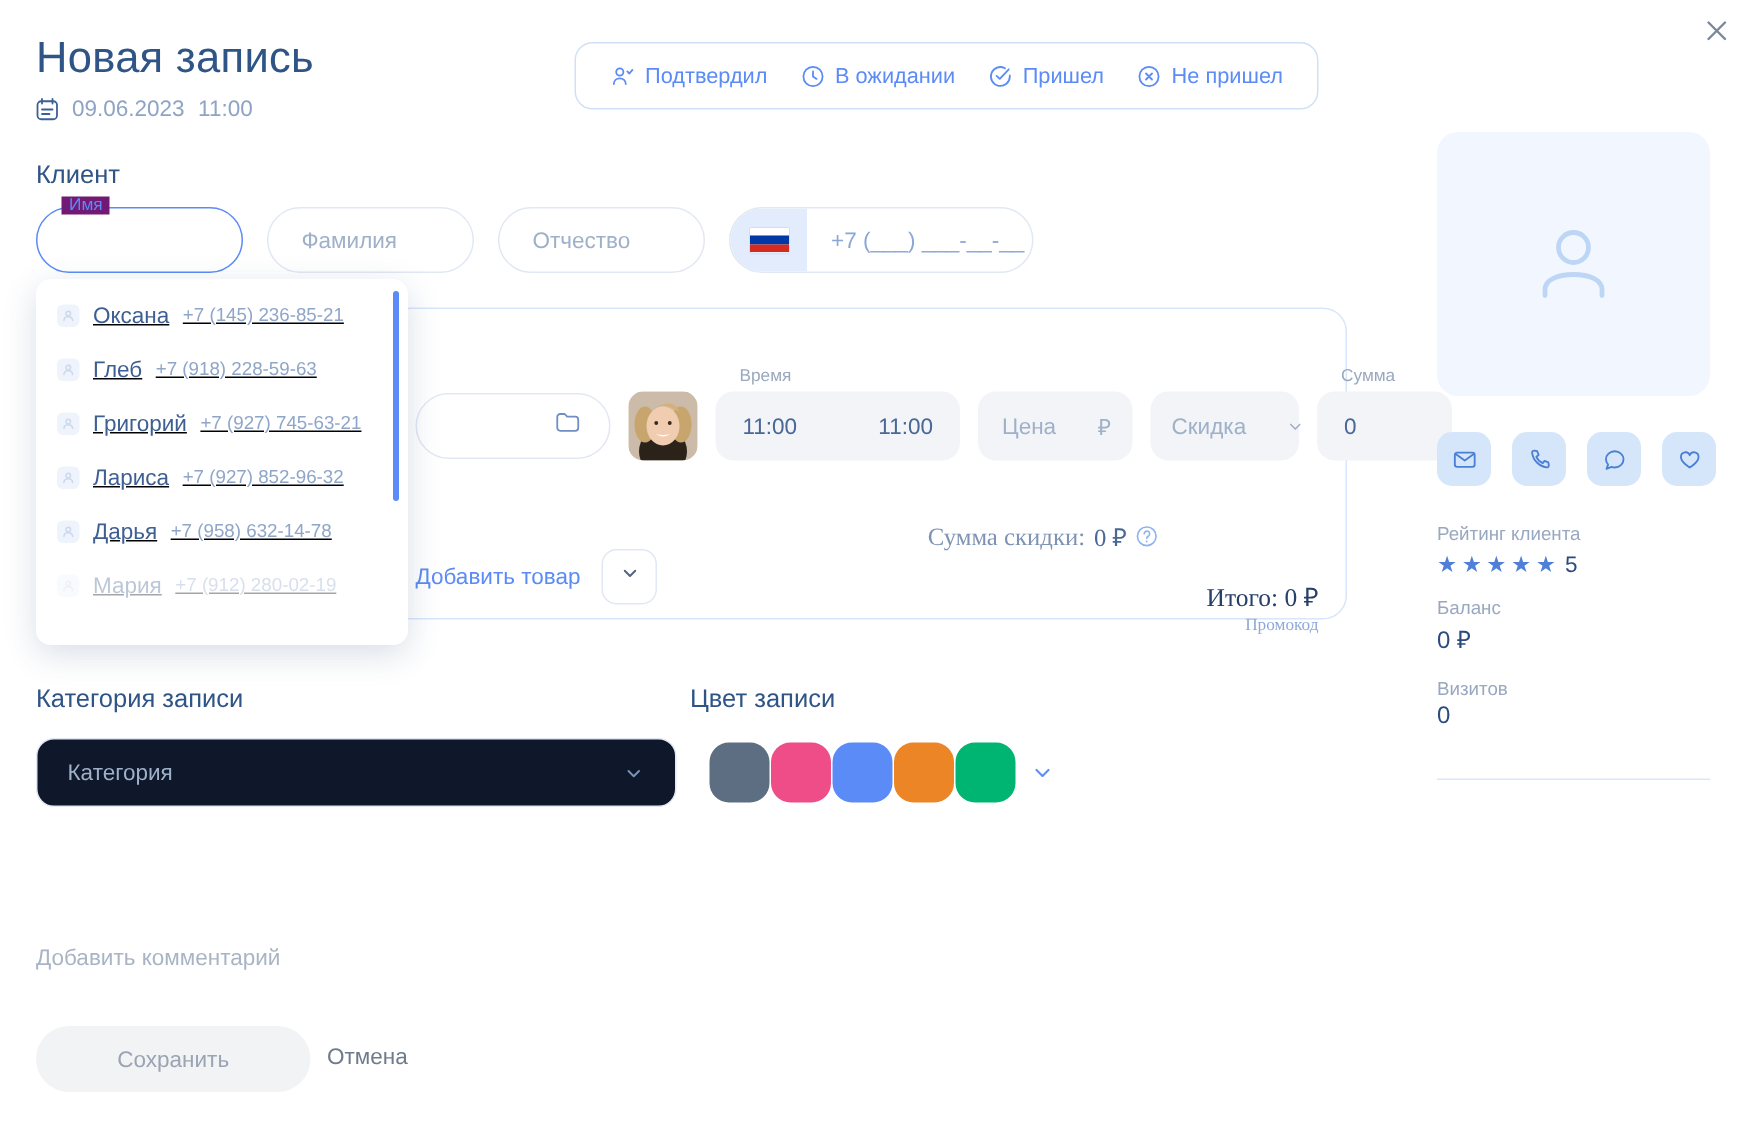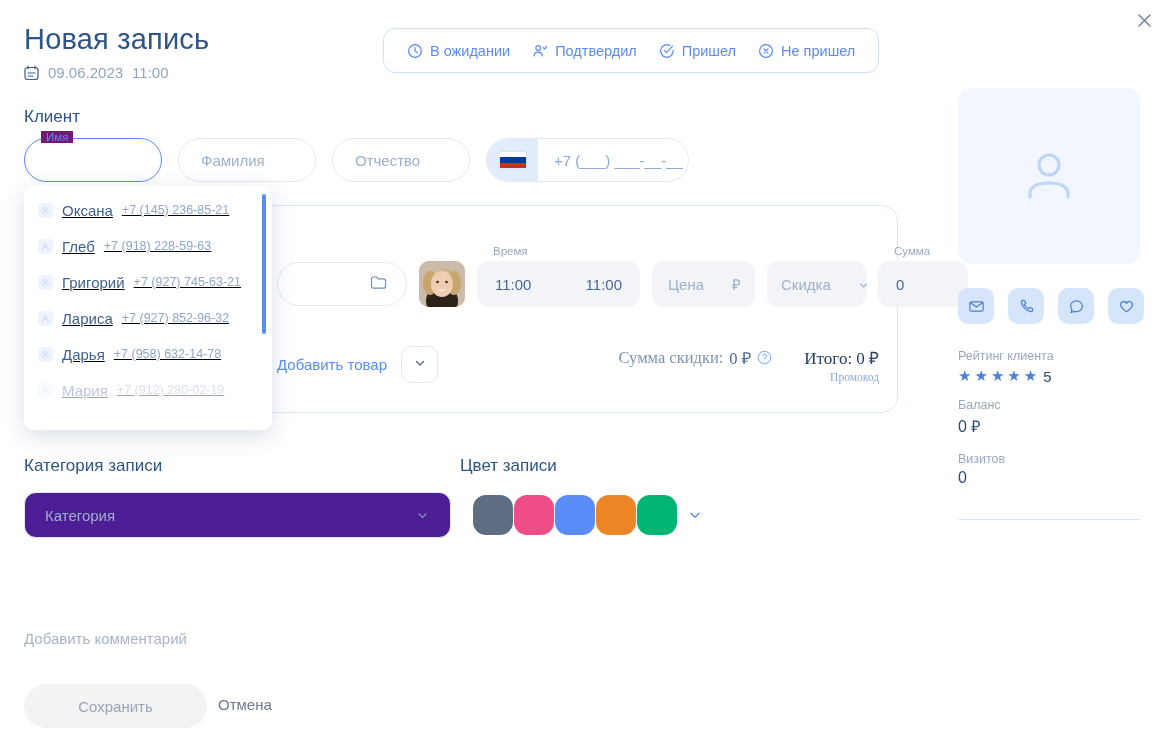--- a/index.html
+++ b/index.html
@@ -124,21 +124,21 @@
   .chev-btn {
     width: 37px; height: 37px; border: 1px solid #e2e8f3; border-radius: 10px;
     display: flex; align-items: center; justify-content: center; margin-left: 14px; cursor:pointer;
     color: #516480;
   }
   .totals { margin-left: auto; display: flex; align-items: flex-start; gap: 32px; font-family: Liberation Serif, serif; }
   .discount-sum { font-size: 16.5px; color: #7e93b4; display: flex; align-items: center; gap: 6px; }
   .discount-sum b { font-weight: 400; color:#4a6896; }
   .help-ic { color:#8fb2f0; display:flex; }
   .total-box { text-align: right; }
-  .total-main { font-size: 17px; color: #27406a; }
+  .total-main { font-size: 17px; color: #27406a; margin-top: 40px; }
   .promo { font-size: 11.5px; color: #8fa9d8; margin-top: 2px; cursor: pointer; }
 
   
   .dropdown {
     position: absolute; left: 24px; top: 186px; width: 248px; height: 244px;
     background: #fff; border-radius: 10px;
     box-shadow: 0 6px 22px rgba(40,70,120,.18);
     overflow: hidden; z-index: 40;
   }
   .dd-list { padding: 6px 0 0 0; }
@@ -161,21 +161,21 @@
   .dd-bottom-fade {
     position: absolute; left:0; right:0; bottom:0; height: 26px;
     background: linear-gradient(to bottom, rgba(255,255,255,0), #fff 75%);
   }
 
   
   .cat-label { left: 24px; top: 456px; }
   .color-label { left: 460px; top: 456px; }
   .cat-select {
     position: absolute; left: 24px; top: 492px; width: 427px; height: 46px;
-    border: 1px solid #e2e8f3; border-radius: 12px; background: #4c1d95;
+    border: 1px solid #e2e8f3; border-radius: 12px; background: #0f172a;
     display: flex; align-items: center; padding: 0 20px;
     font-size: 15px; color: #9fb0c9; cursor: pointer;
   }
   .cat-select .chev { margin-left: auto; color: #7b93b8; display: flex; }
 
   .color-row { position: absolute; left: 473px; top: 495px; display: flex; align-items: center; }
   .swatch { width: 40px; height: 40px; border-radius: 13px; margin-right: 1px; cursor: pointer; }
   .color-chev { margin-left: 9px; color: #5b8bf7; display: flex; cursor: pointer; }
 
   
@@ -236,35 +236,35 @@
       </svg>
     </span>
     <span class="date">09.06.2023</span>
     <span class="time">11:00</span>
   </div>
 
   <div class="status-tabs">
     <div class="status-tab">
       <span class="ic">
         <svg width="16" height="16" viewBox="0 0 16 16" fill="none" stroke="currentColor" stroke-width="1.2">
-          <circle cx="8" cy="8" r="6.4"></circle>
-            <path d="M8 4.6V8l2.4 1.6" stroke-linecap="round"></path>
+          <circle cx="6.2" cy="5" r="2.4"></circle>
+            <path d="M2.2 13c0-2.4 1.8-3.8 4-3.8s4 1.4 4 3.8" stroke-linecap="round"></path>
+          <path d="M11.2 4.6l1.4 1.4 2-2.4" stroke-linecap="round" stroke-linejoin="round"></path>
         </svg>
       </span>
-      <span>В ожидании</span>
+      <span>Подтвердил</span>
     </div>
     <div class="status-tab">
       <span class="ic">
         <svg width="16" height="16" viewBox="0 0 16 16" fill="none" stroke="currentColor" stroke-width="1.2">
-          <circle cx="6.2" cy="5" r="2.4"></circle>
-            <path d="M2.2 13c0-2.4 1.8-3.8 4-3.8s4 1.4 4 3.8" stroke-linecap="round"></path>
-          <path d="M11.2 4.6l1.4 1.4 2-2.4" stroke-linecap="round" stroke-linejoin="round"></path>
+          <circle cx="8" cy="8" r="6.4"></circle>
+            <path d="M8 4.6V8l2.4 1.6" stroke-linecap="round"></path>
         </svg>
       </span>
-      <span>Подтвердил</span>
+      <span>В ожидании</span>
     </div>
     <div class="status-tab">
       <span class="ic">
         <svg width="16" height="16" viewBox="0 0 16 16" fill="none" stroke="currentColor" stroke-width="1.2">
           <path d="M14.2 7.3V8a6.3 6.3 0 11-3.2-5.5" stroke-linecap="round"></path>
           <path d="M5.4 7.6l2.1 2 6-6.4" stroke-linecap="round" stroke-linejoin="round"></path>
         </svg>
       </span>
       <span>Пришел</span>
     </div>

